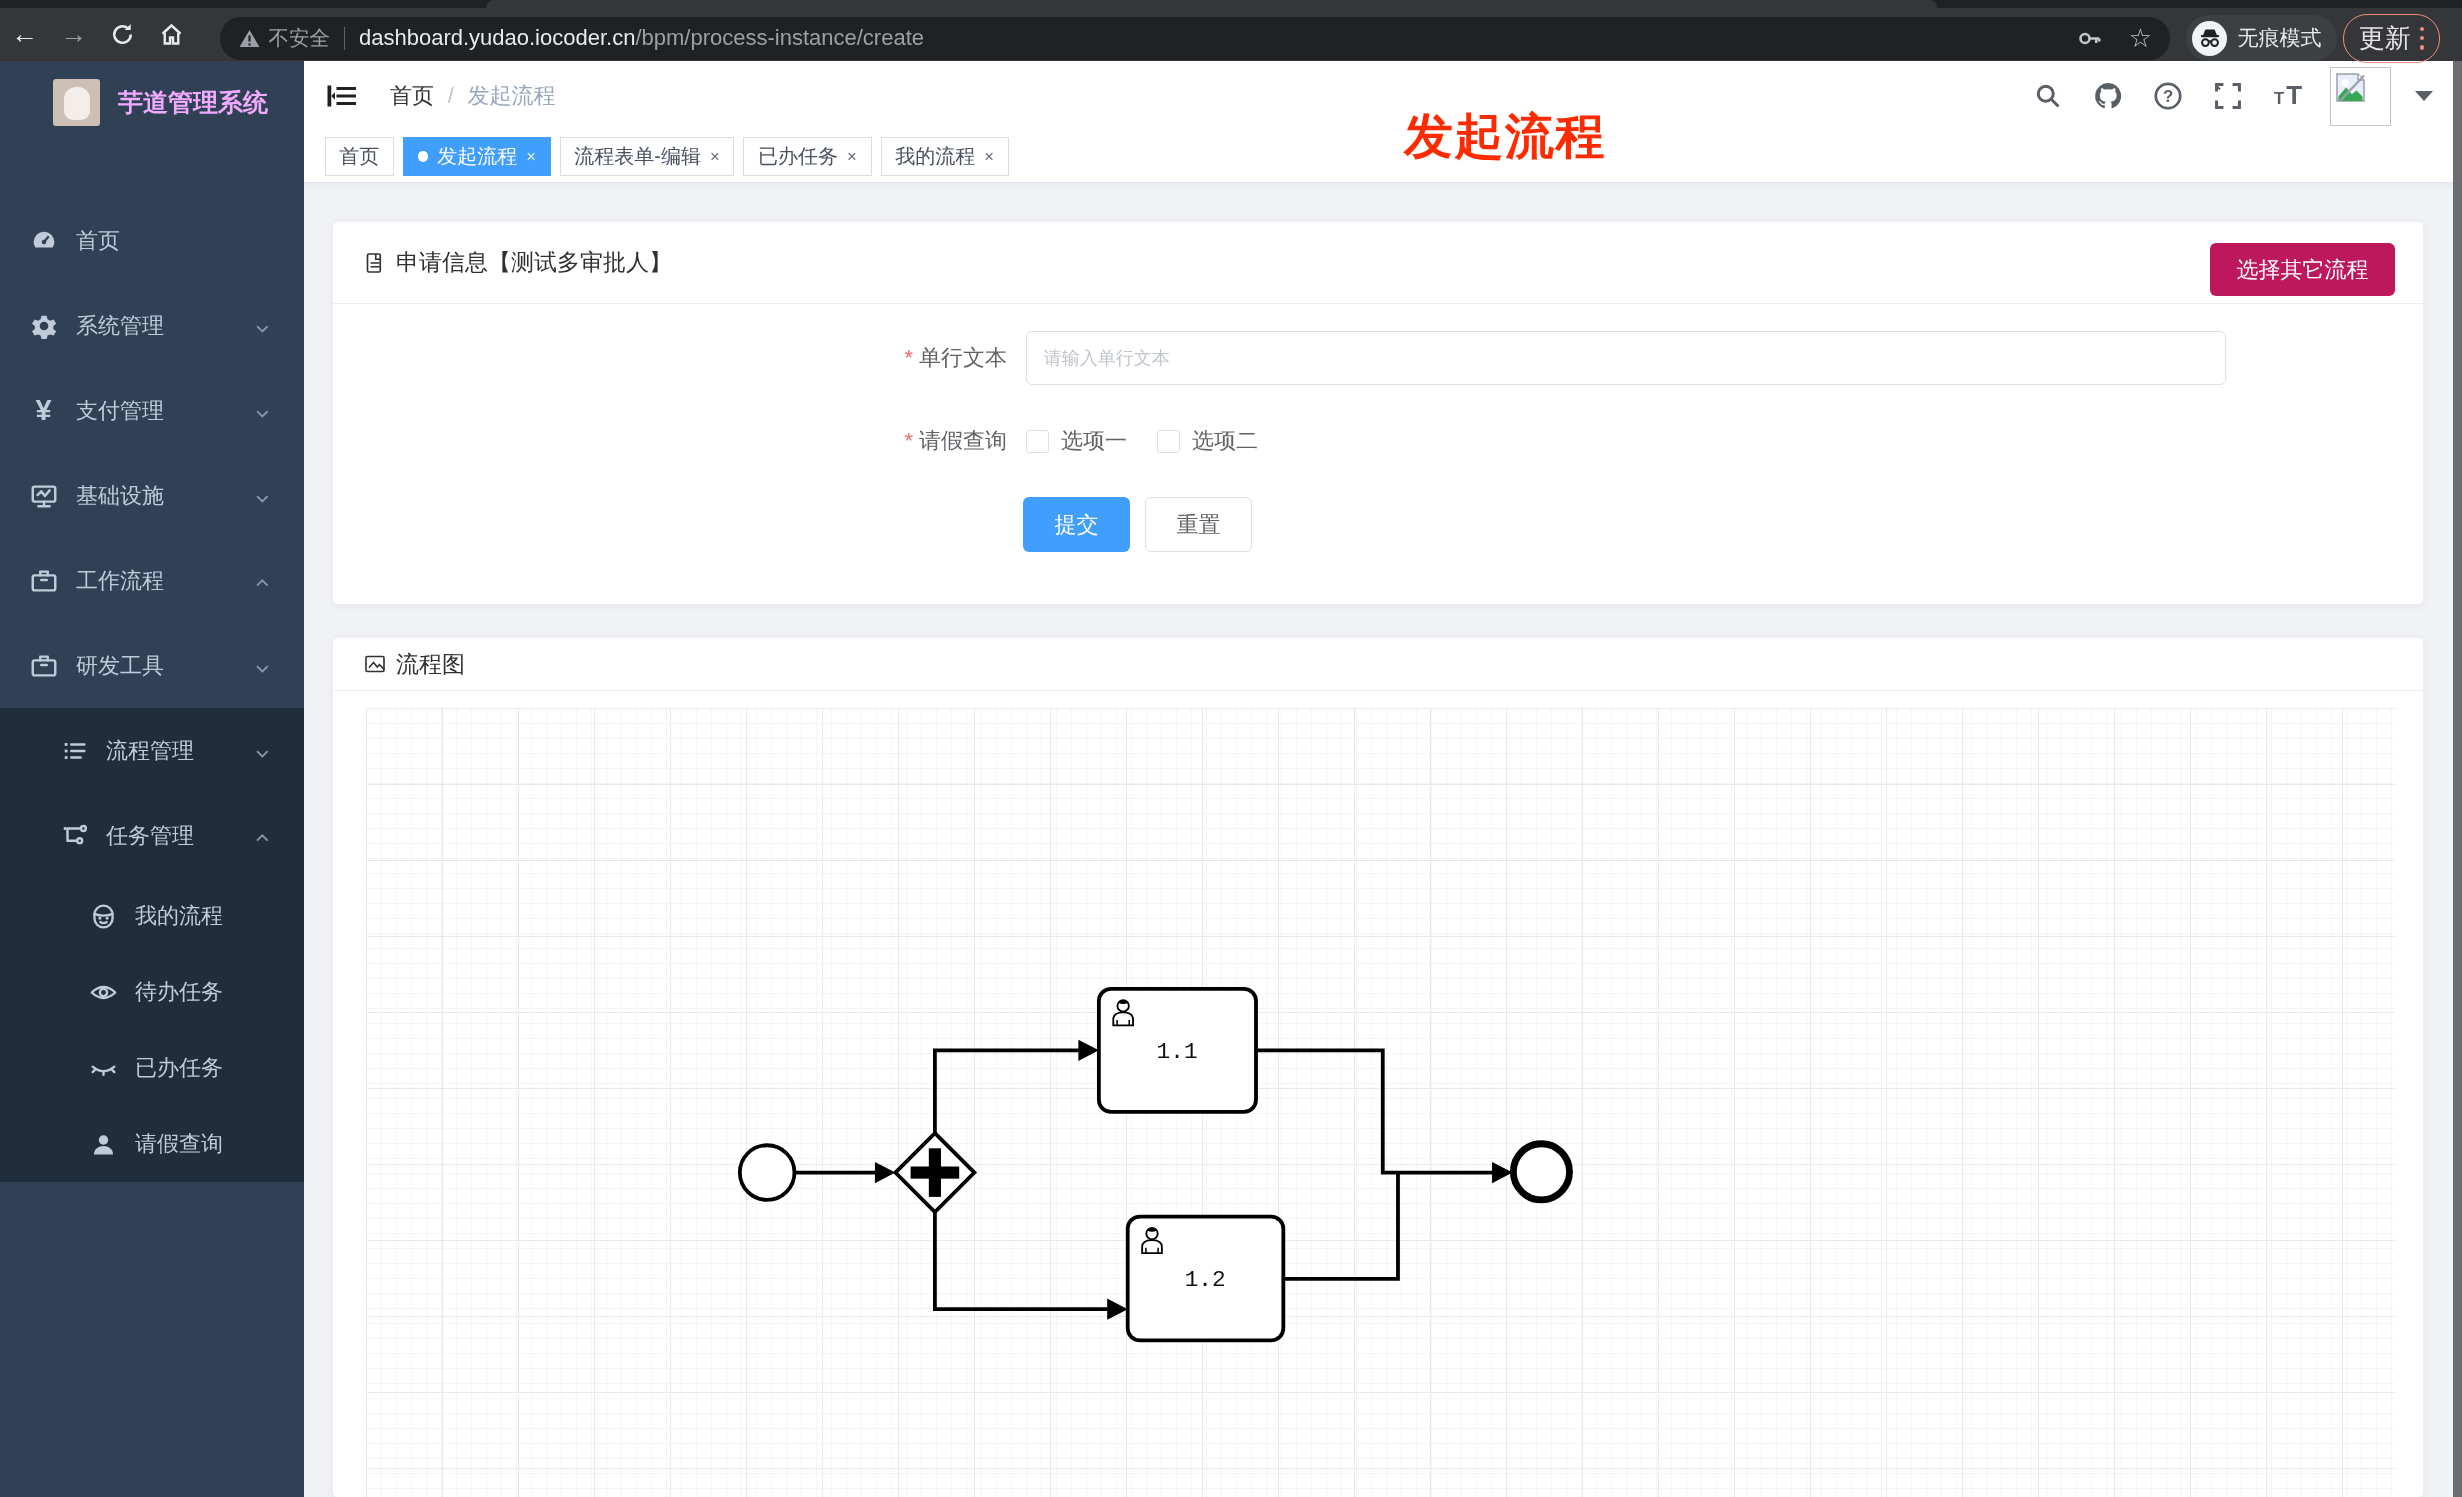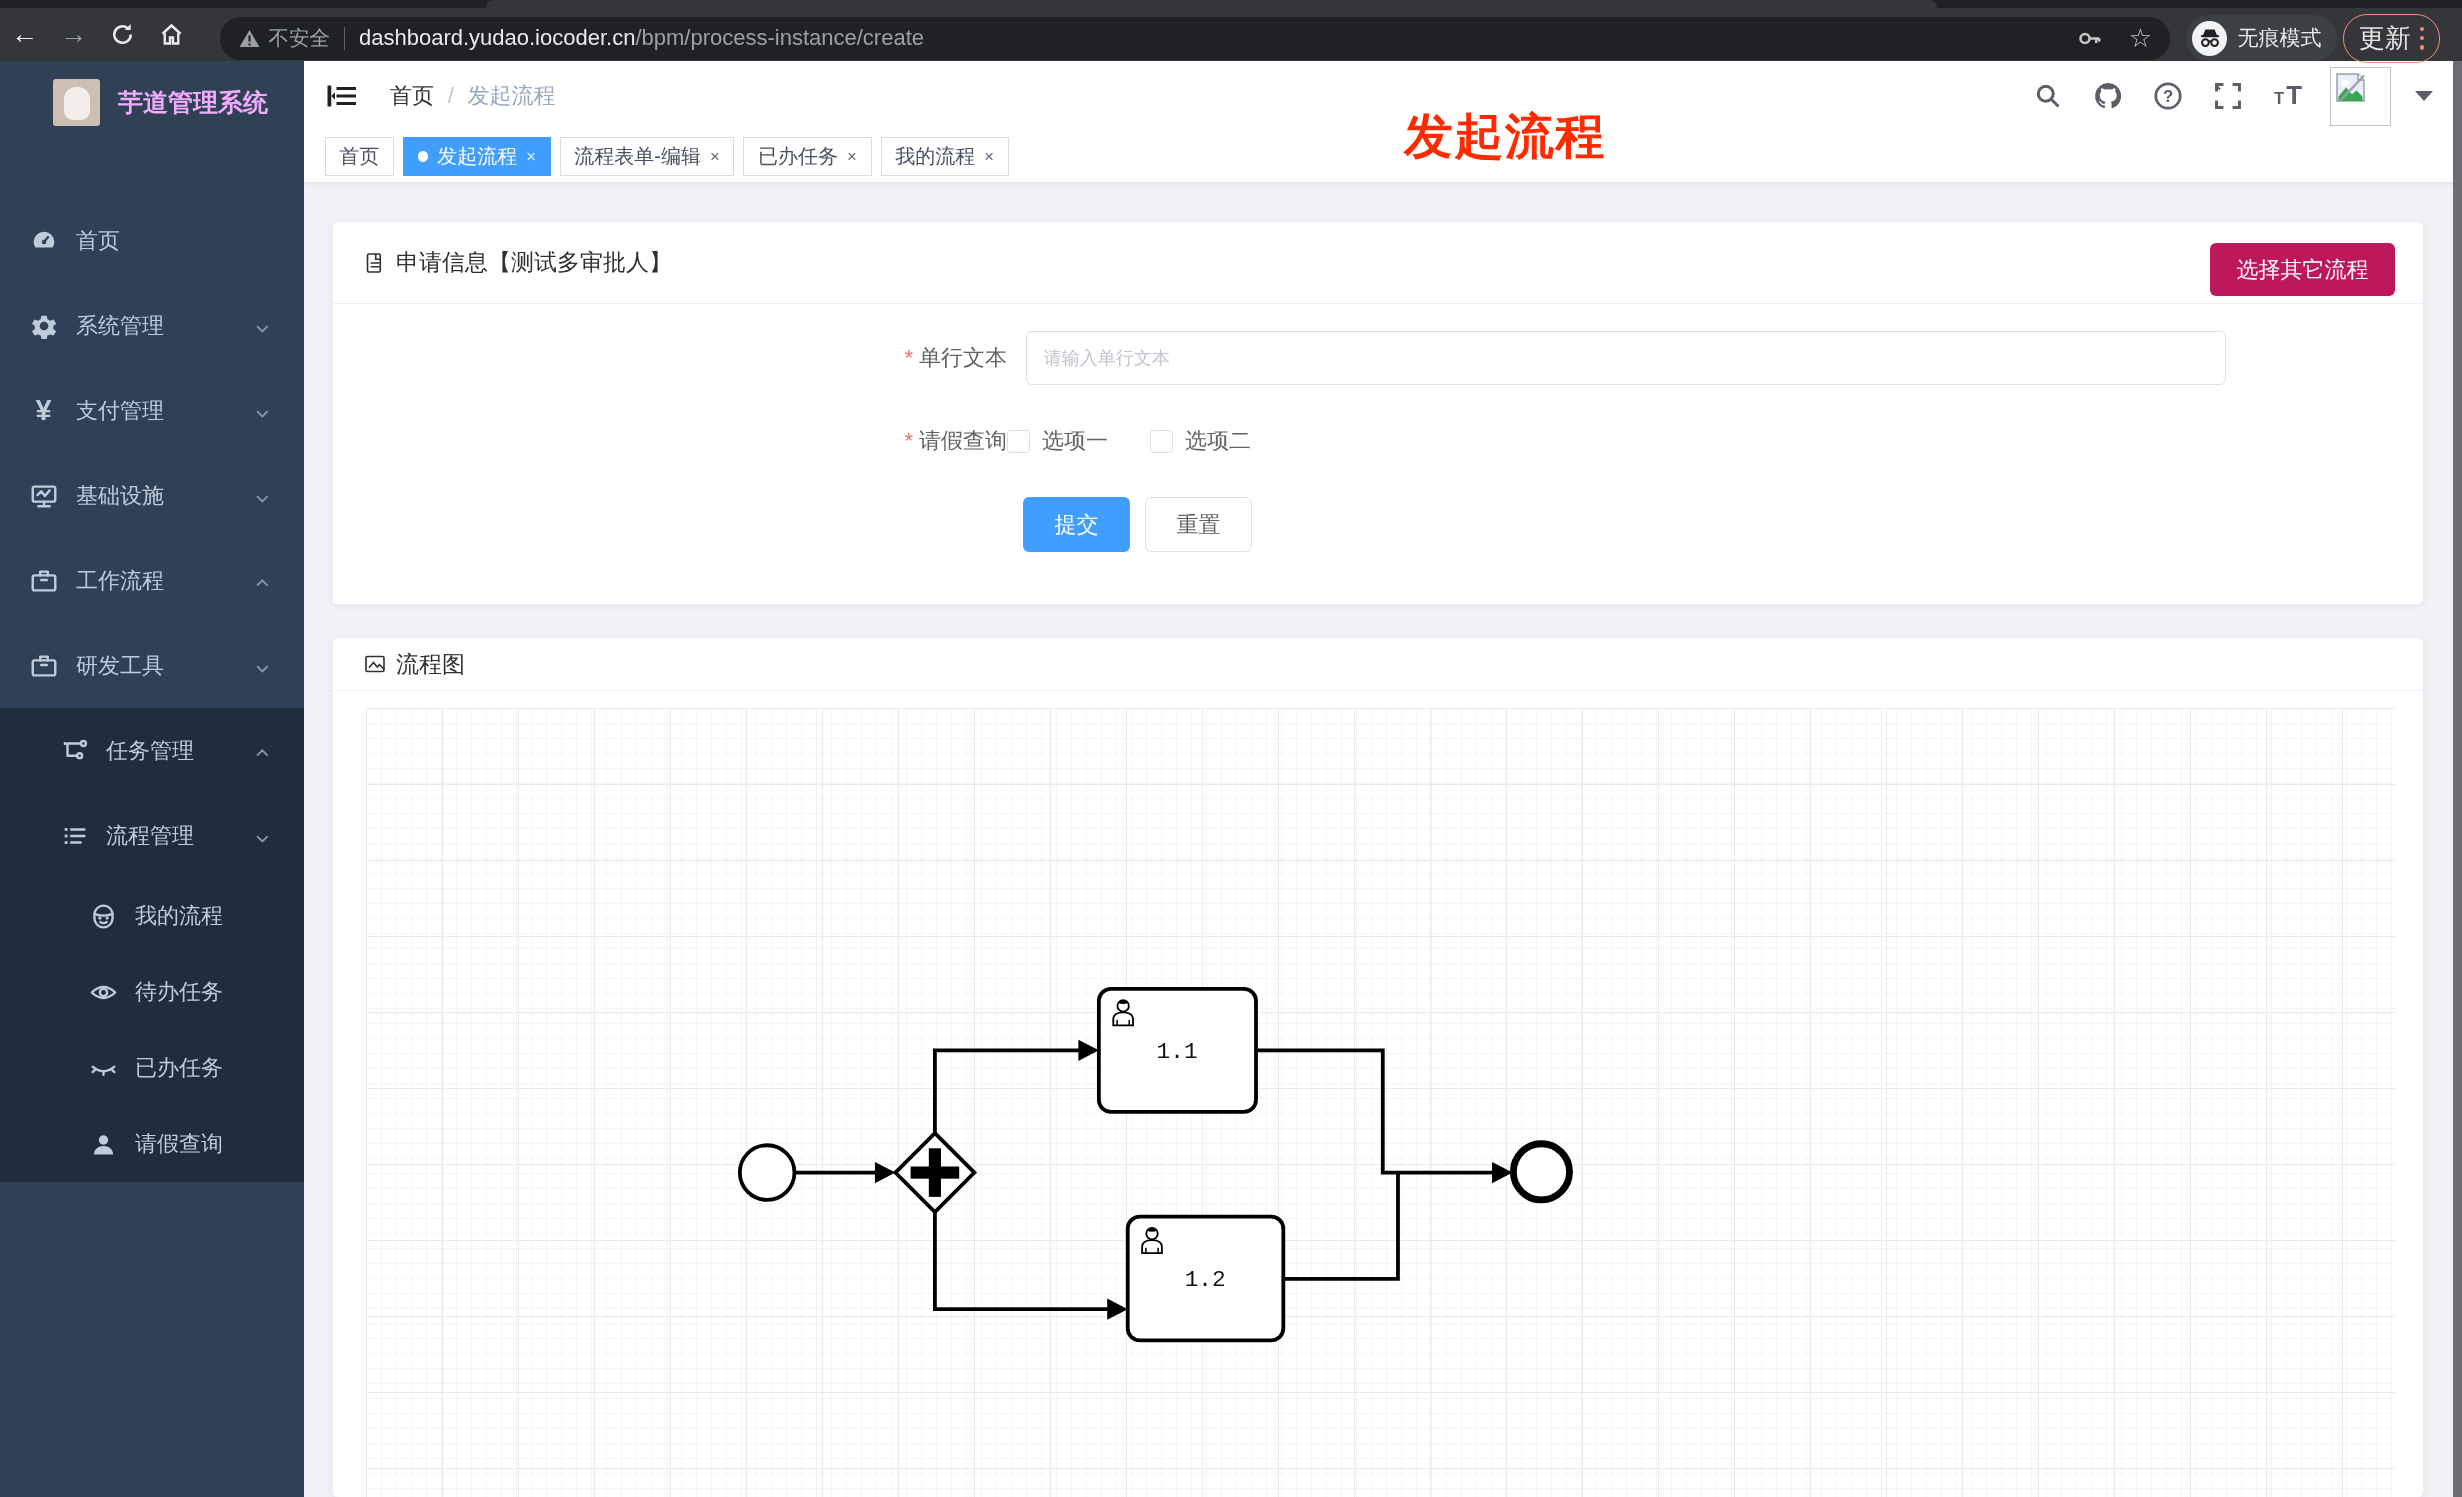--- a/index.html
+++ b/index.html
@@ -78,21 +78,21 @@
   .card1 .card-head { height:82px; border-bottom:1.5px solid #ebeef5; position:relative; }
   .card2 .card-head { height:53px; border-bottom:1.5px solid #ebeef5; }
   .choose-btn { position:absolute; right:28px; top:21px; width:185px; height:53px; background:#be185d; color:#fff; font-size:22px; border:none; border-radius:6px; cursor:pointer; }
 
   .form-area { padding-top:27px; }
   .f-row { display:flex; align-items:center; margin-bottom:41px; }
   .f-label { width:674px; text-align:right; font-size:22px; color:#606266; }
   .req { color:#f56c6c; margin-right:6px; }
   .f-input { margin-left:19px; width:1200px; height:54px; border:1.5px solid #dcdfe6; border-radius:6px; font-size:18px; padding:0 16.7px; color:#606266; outline:none; font-family:inherit; }
   .f-input::placeholder { color:#c0c4cc; }
-  .cb-group { display:flex; align-items:center; gap:42px; }
+  .cb-group { margin-left:19px; display:flex; align-items:center; gap:30px; }
   .cb { display:flex; align-items:center; gap:12px; cursor:pointer; }
   .cb-box { width:23px; height:23px; border:1.5px solid #dcdfe6; border-radius:3px; background:#fff; }
   .cb-lab { font-size:22px; color:#606266; }
   .btn-row { margin-left:690px; display:flex; gap:15px; }
   .btn { height:55px; width:107px; border-radius:6px; font-size:22px; cursor:pointer; font-family:inherit; }
   .btn.primary { background:#409eff; border:none; color:#fff; }
   .btn.plain { background:#fff; border:1.5px solid #dcdfe6; color:#606266; }
 
   .canvas { position:absolute; left:33px; top:70px; width:2029px; height:791px; background:#fff;
     background-image:
@@ -252,46 +252,46 @@
         <span class="chev">
             <svg width="16.7" height="16.7" viewBox="0 0 22 22">
               <path d="M4 8l7 7 7-7" stroke="#8a97a6" stroke-width="2.4" fill="none"></path>
             </svg>
           </span>
       </div>
       <div class="submenu">
         <div class="m-item lvl2">
           <span class="ic">
               <svg width="30" height="30" viewBox="0 0 32 32">
+                <path class="mi-svg" d="M12 9h14M12 16h14M12 23h10"></path>
+                <rect class="mi-fill" x="5" y="7.5" width="3" height="3"></rect>
+                <rect class="mi-fill" x="5" y="14.5" width="3" height="3"></rect>
+                <rect class="mi-fill" x="5" y="21.5" width="3" height="3"></rect>
+              </svg>
+            </span>
+          <span class="lbl">流程管理</span>
+          <span class="chev">
+              <svg width="16.7" height="16.7" viewBox="0 0 22 22">
+                <path d="M4 8l7 7 7-7" stroke="#8a97a6" stroke-width="2.4" fill="none"></path>
+              </svg>
+            </span>
+        </div>
+        <div class="m-item lvl2">
+          <span class="ic">
+              <svg width="30" height="30" viewBox="0 0 32 32">
                 <path class="mi-svg" d="M8 8h14M8 8v13h10"></path>
                 <circle class="mi-svg" cx="25" cy="8" r="2.6"></circle>
                 <circle class="mi-svg" cx="21" cy="21" r="2.6"></circle>
                 <rect class="mi-fill" x="4" y="6.5" width="3" height="3"></rect>
               </svg>
             </span>
           <span class="lbl">任务管理</span>
           <span class="chev">
               <svg width="16.7" height="16.7" viewBox="0 0 22 22">
                 <path d="M4 14l7-7 7 7" stroke="#8a97a6" stroke-width="2.4" fill="none"></path>
-              </svg>
-            </span>
-        </div>
-        <div class="m-item lvl2">
-          <span class="ic">
-              <svg width="30" height="30" viewBox="0 0 32 32">
-                <path class="mi-svg" d="M12 9h14M12 16h14M12 23h10"></path>
-                <rect class="mi-fill" x="5" y="7.5" width="3" height="3"></rect>
-                <rect class="mi-fill" x="5" y="14.5" width="3" height="3"></rect>
-                <rect class="mi-fill" x="5" y="21.5" width="3" height="3"></rect>
-              </svg>
-            </span>
-          <span class="lbl">流程管理</span>
-          <span class="chev">
-              <svg width="16.7" height="16.7" viewBox="0 0 22 22">
-                <path d="M4 8l7 7 7-7" stroke="#8a97a6" stroke-width="2.4" fill="none"></path>
               </svg>
             </span>
         </div>
         <div class="m-item lvl3">
           <span class="ic">
               <svg width="29" height="29" viewBox="0 0 32 32">
                 <path class="mi-svg" d="M6 14a10 10 0 0 1 20 0v4a10 10 0 0 1-20 0z"></path>
                 <path class="mi-svg" d="M6 13q10 4 20 0"></path>
                 <circle class="mi-fill" cx="12" cy="18" r="1.6"></circle>
                 <circle class="mi-fill" cx="20" cy="18" r="1.6"></circle>

